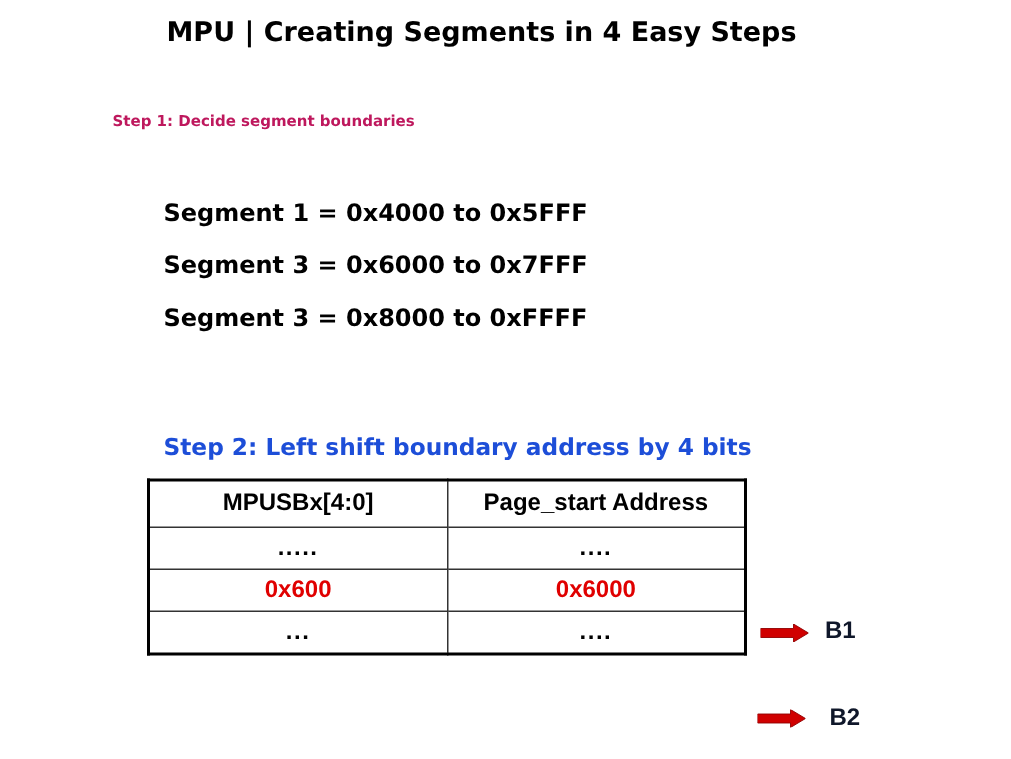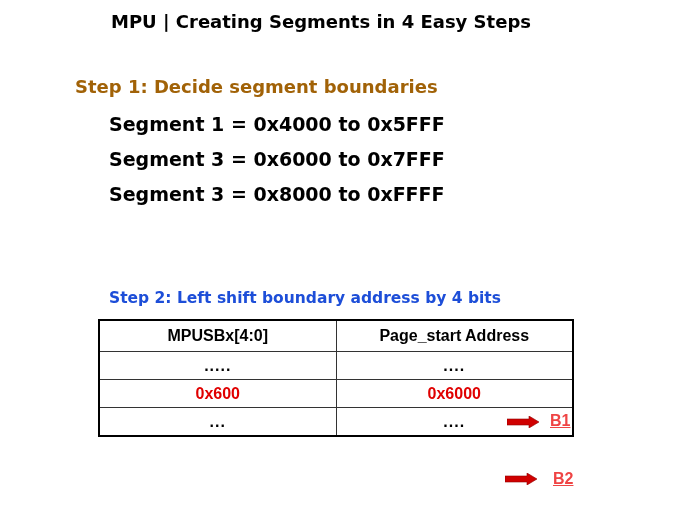--- a/index.html
+++ b/index.html
@@ -7,50 +7,50 @@
       width: 674px; height: 506px; background: #ffffff;
       position: relative; overflow: hidden;
       font-family: "DejaVu Sans", sans-serif;
     }
     .title {
       position: absolute; top: 11px; left: 0; width: 642px;
       text-align: center; font-weight: bold; font-size: 18px; color: #000;
     }
     .step1 {
       position: absolute; top: 76px; left: 75px;
-      font-weight: bold; font-size: 18px; color: #a16207;
+      font-weight: bold; font-size: 10px; color: #be185d;
     }
     .seg {
       position: absolute; left: 109px;
-      font-weight: bold; font-size: 19px; color: #000;
+      font-weight: bold; font-size: 16px; color: #000; margin-top: 19px;
     }
     .step2 {
       position: absolute; top: 289px; left: 109px;
       font-weight: bold; font-size: 15.5px; color: #1d4ed8;
     }
     table.tbl {
       position: absolute; top: 319px; left: 98px;
-      width: 476px; border-collapse: collapse;
+      width: 400px; border-collapse: collapse;
       border: 2px solid #000;
       font-family: "Liberation Sans", sans-serif;
       font-weight: bold; font-size: 16px;
     }
     table.tbl td, table.tbl th {
       border: 1px solid #333; height: 27px; padding: 0;
       text-align: center; width: 50%;
     }
     table.tbl th { height: 30px; font-weight: bold; color: #000; }
     .red { color: #e00000; }
     .dots { letter-spacing: 1px; }
     .arrow {
       position: absolute; width: 32px; height: 12px;
     }
     .blabel {
       position: absolute; font-family: "Liberation Sans", sans-serif;
-      font-weight: bold; font-size: 16px; color: #ef4444; text-decoration: underline;
+      font-weight: bold; font-size: 16px; color: #0f172a;
     }
   </style>
 </head>
 <body>
 
 <div class="title">MPU | Creating Segments in 4 Easy Steps</div>
 
 <div class="step1">Step 1: Decide segment boundaries</div>
 <div class="seg" style="top:113px">Segment 1 = 0x4000 to 0x5FFF</div>
 <div class="seg" style="top:148px">Segment 3 = 0x6000 to 0x7FFF</div>

